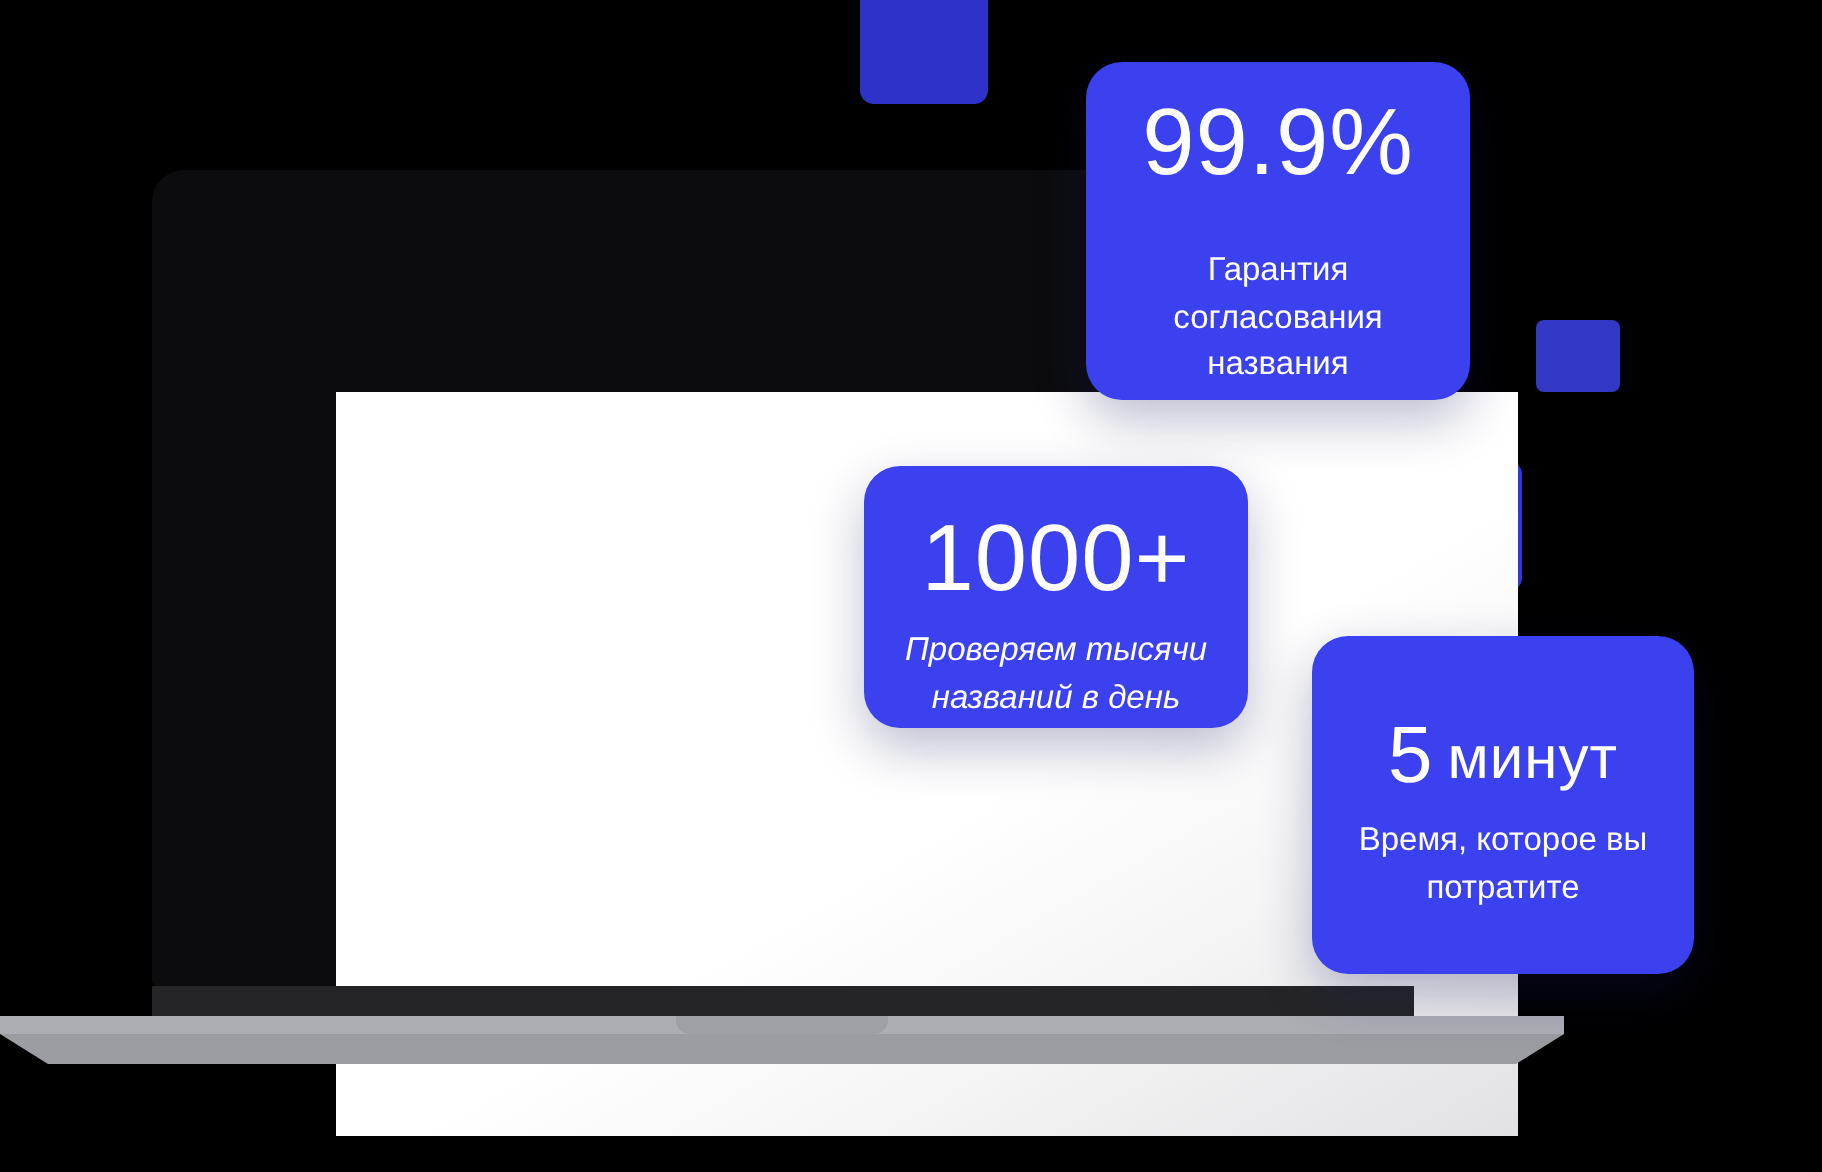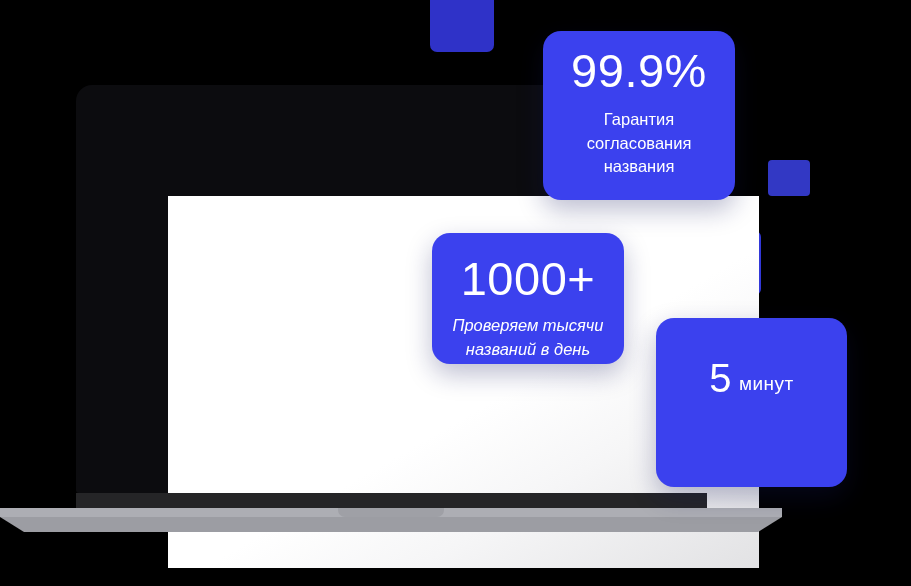--- a/index.html
+++ b/index.html
@@ -122,40 +122,40 @@
     font-weight: 400;
   }
 
   
   #card-accuracy {
     left: 543px; top: 31px;
     width: 192px; height: 169px;
     padding: 16px 18px 0 18px;
   }
   #card-accuracy .card-number { font-size: 47px; }
-  #card-accuracy .card-caption { margin-top: 14px; }
+  #card-accuracy .card-caption { margin-top: 30px; }
 
   
   #card-volume {
     left: 432px; top: 233px;
     width: 192px; height: 131px;
     padding: 22px 16px 0 16px;
   }
   #card-volume .card-number { font-size: 47px; }
   #card-volume .card-caption { margin-top: 12px; font-style: italic; }
 
   
   #card-time {
     left: 656px; top: 318px;
     width: 191px; height: 169px;
     padding: 40px 18px 0 18px;
   }
   #card-time .card-number { font-size: 40px; }
   #card-time .unit {
-    font-size: 19px;
+    font-size: 30px;
     margin-left: 7px;
     vertical-align: 2px;
   }
   #card-time .card-caption { margin-top: 11px; }
 </style>
 </head>
 <body>
 
 <div id="stage">
 
@@ -180,15 +180,16 @@
     <div class="card-caption">Гарантия согласования названия</div>
   </div>
 
   <div class="card" id="card-volume">
     <div class="card-number">1000+</div>
     <div class="card-caption">Проверяем тысячи названий в день</div>
   </div>
 
   <div class="card" id="card-time">
     <div class="card-number"><span>5</span><span class="unit">минут</span></div>
+    <div class="card-caption">Время, которое вы потратите</div>
   </div>
 
 </div>
 
 </body></html>

